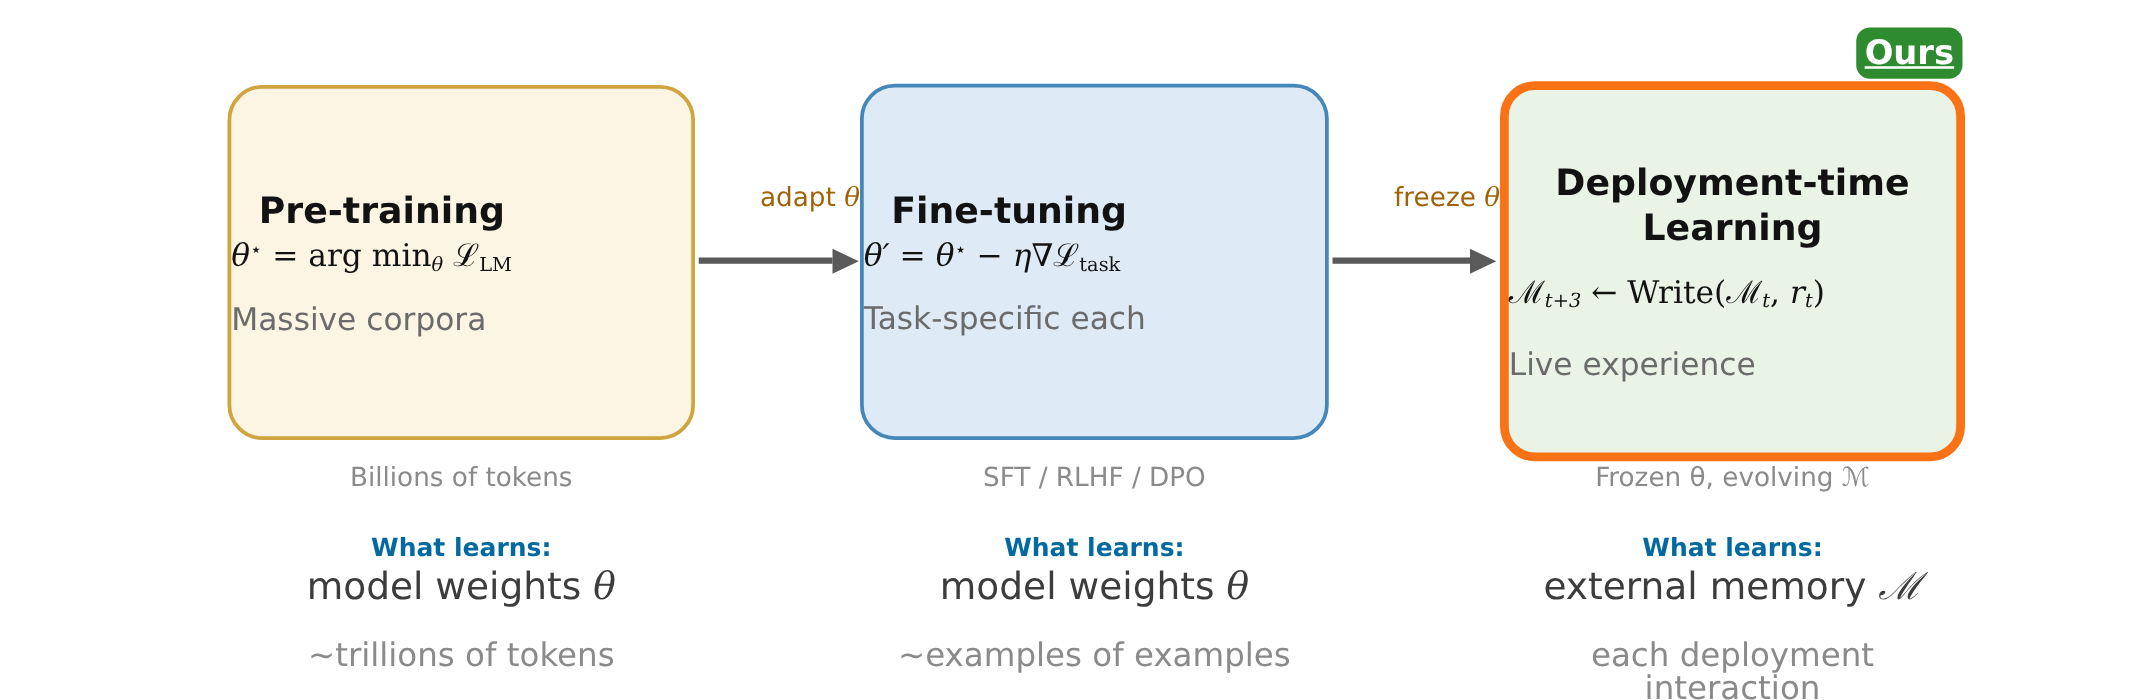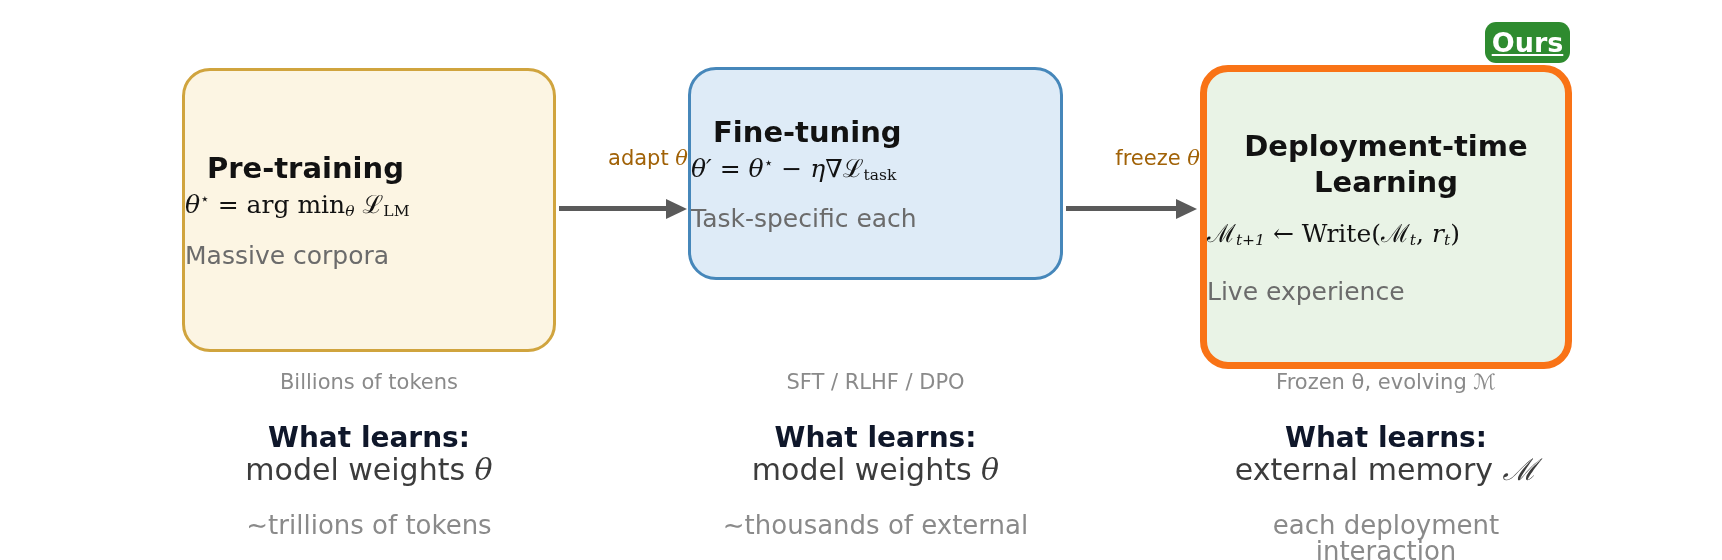--- a/index.html
+++ b/index.html
@@ -7,21 +7,21 @@
     position:relative;width:1722px;height:560px;background:#ffffff;
     font-family:"DejaVu Sans",sans-serif;overflow:hidden;
   }
   
   .stage-box{
     position:absolute;box-sizing:border-box;border-radius:28px;
     display:flex;flex-direction:column;align-items:flex-start;justify-content:center;
     text-align:center;
   }
   .box-1{left:182px;top:68px;width:374px;height:284px;background:#FCF5E3;border:3px solid #D0A43E;}
-  .box-2{left:688px;top:67px;width:375px;height:213px;background:#DEEBF7;border:3px solid #4687BA;}
+  .box-2{left:688px;top:67px;width:375px;height:285px;background:#DEEBF7;border:3px solid #4687BA;}
   .box-3{left:1200px;top:65px;width:372px;height:304px;background:#E9F3E6;border:7px solid #f97316;}
   .stage-title{font-size:29px;font-weight:bold;color:#121212;line-height:1.25;padding:0 22px;}
   .stage-formula{font-family:"DejaVu Serif",serif;font-size:25px;color:#121212;white-space:nowrap;}
   .stage-subtitle{margin-top:20px;font-size:25px;color:#6B6B6B;}
   .box-3 .stage-formula{margin-top:14px;}
   .box-3 .stage-subtitle{margin-top:28px;}
   .sup{font-size:0.62em;vertical-align:0.55em;}
   .sub{font-size:0.62em;vertical-align:-0.22em;}
   .it{font-style:italic;}
   .math-var{font-family:"DejaVu Serif",serif;font-style:italic;}
@@ -42,21 +42,21 @@
   .arrow-2{left:1066px;top:206px;width:110px;}
   .arrow-label{position:absolute;top:146px;font-size:21px;color:#a16207;text-align:right;white-space:nowrap;}
   .arrow-label-1{left:556px;width:132px;}
   .arrow-label-2{left:1063px;width:137px;}
   
   .annot{position:absolute;top:368px;text-align:center;}
   .annot-1{left:182px;width:374px;}
   .annot-2{left:688px;width:375px;}
   .annot-3{left:1200px;width:372px;}
   .note-italic{font-size:21px;color:#8A8A8A;line-height:28px;}
-  .wl-label{margin-top:26px;font-size:28px;font-weight:bold;color:#0f172a;line-height:32px;}
+  .wl-label{margin-top:26px;font-size:20px;font-weight:bold;color:#0369a1;line-height:32px;}
   .wl-value{font-size:30px;color:#3C3C3C;line-height:32px;}
   .scale-note{margin-top:26px;font-size:26px;color:#8A8A8A;line-height:26px;}
 </style>
 </head>
 <body>
 
 <div class="canvas">
 
   <div class="badge">Ours</div>
 
@@ -73,36 +73,36 @@
     <div class="stage-title">Fine-tuning</div>
     <div class="stage-formula"><span class="it">θ′</span><span> = </span><span class="it">θ</span><span class="sup">⋆</span><span> − </span><span class="it">η</span><span>∇ℒ</span><span class="sub">task</span></div>
     <div class="stage-subtitle">Task-specific each</div>
   </div>
 
   <div class="arrow-label arrow-label-2"><span>freeze</span> <span class="math-var">θ</span></div>
   <div class="arrow arrow-2"></div>
 
   <div class="stage-box box-3">
     <div class="stage-title">Deployment-time Learning</div>
-    <div class="stage-formula"><span>ℳ</span><span class="sub it">t+1</span><span> ← Write(ℳ</span><span class="sub it">t</span><span>, </span><span class="it">r</span><span class="sub it">t</span><span>)</span></div>
+    <div class="stage-formula"><span>ℳ</span><span class="sub it">t+3</span><span> ← Write(ℳ</span><span class="sub it">t</span><span>, </span><span class="it">r</span><span class="sub it">t</span><span>)</span></div>
     <div class="stage-subtitle">Live experience</div>
   </div>
 
   <div class="annot annot-1">
     <div class="note-italic">Billions of tokens</div>
     <div class="wl-label">What learns:</div>
     <div class="wl-value"><span>model weights</span> <span class="math-var">θ</span></div>
     <div class="scale-note">∼trillions of tokens</div>
   </div>
 
   <div class="annot annot-2">
     <div class="note-italic">SFT / RLHF / DPO</div>
     <div class="wl-label">What learns:</div>
     <div class="wl-value"><span>model weights</span> <span class="math-var">θ</span></div>
-    <div class="scale-note">∼thousands of external</div>
+    <div class="scale-note">∼examples of examples</div>
   </div>
 
   <div class="annot annot-3">
     <div class="note-italic">Frozen θ, evolving ℳ</div>
     <div class="wl-label">What learns:</div>
     <div class="wl-value"><span>external memory</span> <span class="math-var">ℳ</span></div>
     <div class="scale-note">each deployment interaction</div>
   </div>
 
 </div>

